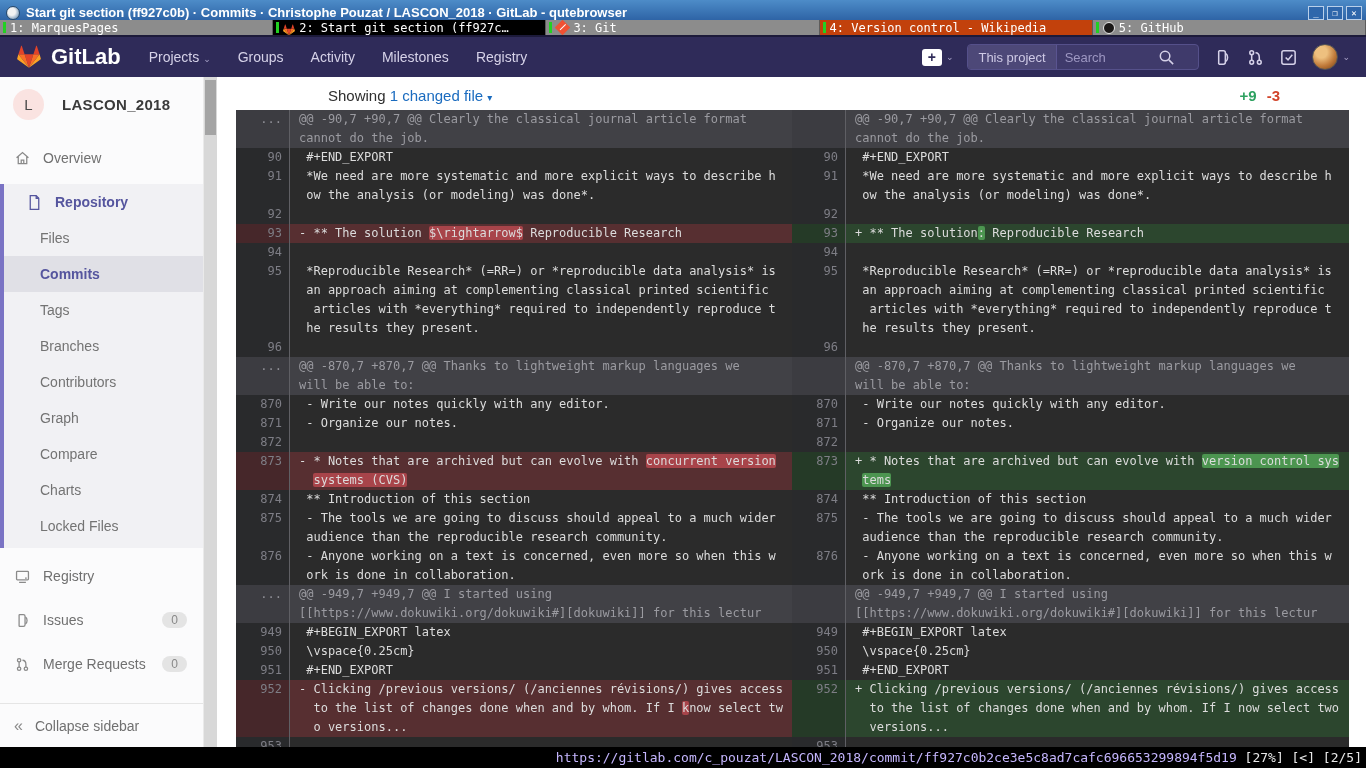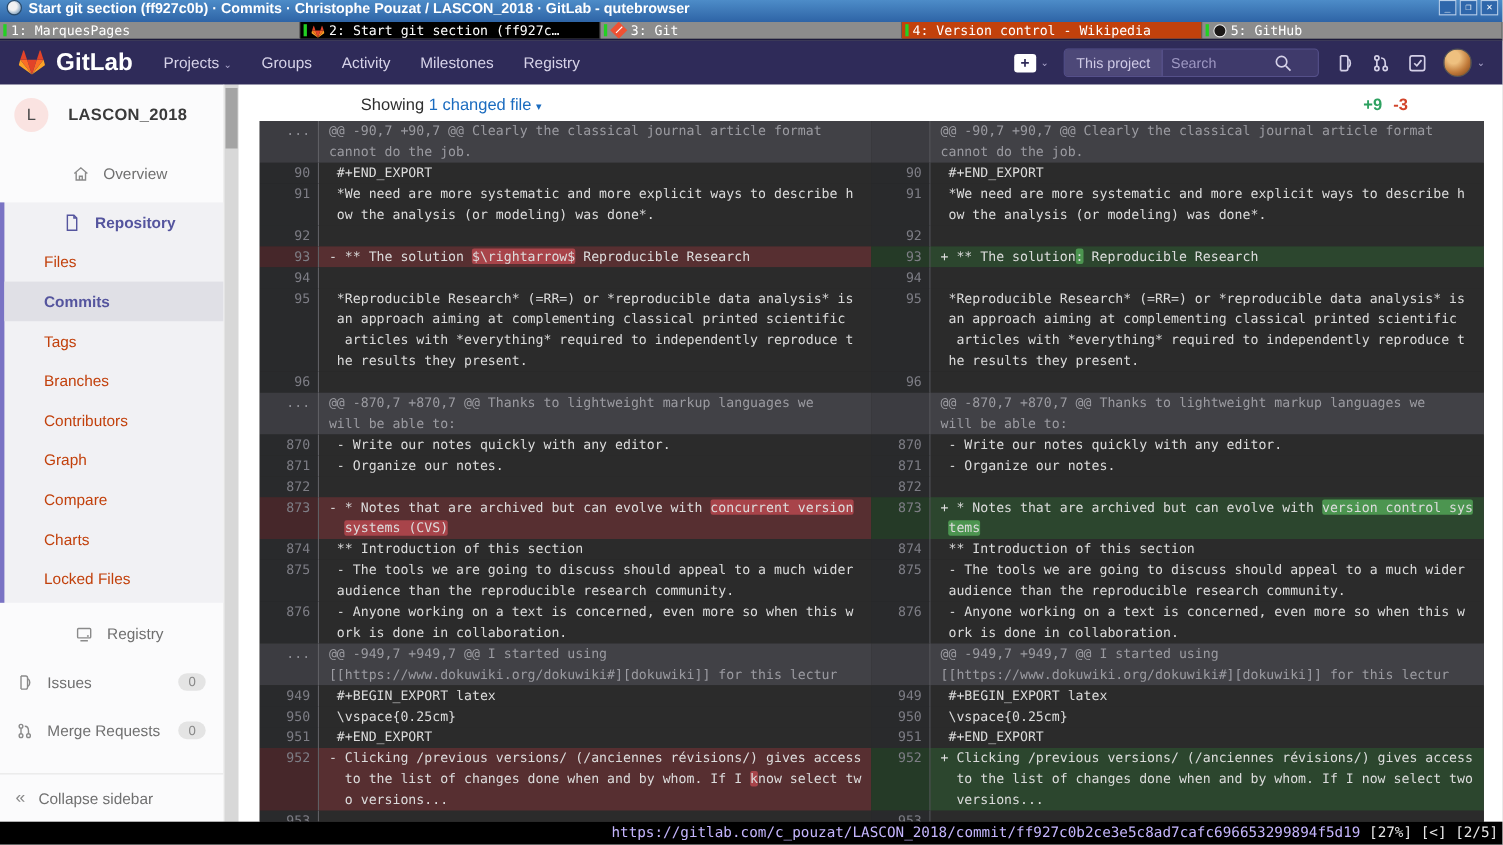--- a/index.html
+++ b/index.html
@@ -3,21 +3,21 @@
 <meta charset="utf-8">
 <style>
   * { margin:0; padding:0; box-sizing:border-box; }
   html,body { width:1366px; height:768px; overflow:hidden; background:#fff;
               font-family:"Liberation Sans", sans-serif; }
   #stage { position:relative; width:1366px; height:768px; }
 
   
   .titlebar { position:absolute; left:0; top:0; width:1366px; height:20px;
               background:linear-gradient(#4d8cc8,#2e64a6);
-              display:flex; align-items:flex-start; padding:0 4px; }
+              display:flex; align-items:flex-end; padding:0 4px; }
   .qb-icon { width:14px; height:14px; border-radius:50%;
              background:radial-gradient(circle at 40% 40%, #f2f2f2 35%, #9fb6cc 65%, #5e7f9e);
              border:1px solid #2a4a6a; margin:0 6px 0 2px; }
   .titlebar .wtitle { color:#fff; font-size:13px; font-weight:bold; white-space:nowrap;
                       overflow:hidden; flex:1; }
   .winbtns { display:flex; gap:3px; margin-left:8px; }
   .winbtn { width:16px; height:14px; background:#2f67ab; border:1px solid #b9d0ea;
             color:#fff; font-size:9px; line-height:12px; text-align:center;
             font-family:"DejaVu Sans Mono", monospace; }
 
@@ -65,29 +65,29 @@
 
   
   .sidebar { position:absolute; left:0; top:77px; width:204px; height:670px;
              background:#fbfbfc; border-right:1px solid #eaeaea; }
   .proj { display:flex; align-items:center; gap:18px; padding:12px 0 12px 13px; }
   .proj-avatar { width:31px; height:31px; border-radius:50%; background:#fae3e1;
                  color:#4a4a4a; font-size:15px; display:flex; align-items:center;
                  justify-content:center; }
   .proj-name { font-size:15px; font-weight:bold; color:#3a3a3a; letter-spacing:.3px; }
   .sb-item { height:36px; display:flex; align-items:center; gap:12px; padding-left:14px;
-             color:#707070; font-size:14px; cursor:pointer;justify-content:center; }
+             color:#707070; font-size:14px; cursor:pointer; }
   .sb-item .sico { width:17px; height:17px; stroke:#8a8a8a; fill:none; stroke-width:1.5;
                    flex:0 0 17px; }
   .sb-sect { background:#f1f1f4; border-left:4px solid #7a73c4; margin-top:8px;
              padding-bottom:4px; }
-  .sb-sect .sb-item.parent { color:#55559e; font-weight:bold; padding-left:10px; }
+  .sb-sect .sb-item.parent { color:#55559e; font-weight:bold; padding-left:22px; }
   .sb-sect .sb-item.parent .sico { stroke:#55559e; }
   .sb-sub { height:36px; display:flex; align-items:center; padding-left:36px;
-            color:#c2410c; font-size:14px; cursor:pointer; }
+            color:#737373; font-size:14px; cursor:pointer; }
   .sb-sub.active { background:#e0e0e6; color:#55559e; font-weight:bold; }
   .badge { margin-left:auto; margin-right:16px; background:#e4e4e4; color:#888;
            border-radius:9px; font-size:12px; padding:1px 9px; }
   .collapse-row { position:absolute; left:0; bottom:0; width:100%; height:44px;
                   border-top:1px solid #e5e5e5; display:flex; align-items:center;
                   gap:12px; padding-left:14px; color:#707070; font-size:14px;
                   background:#fbfbfc; cursor:pointer; }
   .collapse-ico { font-size:16px; color:#8a8a8a; }
 
   

